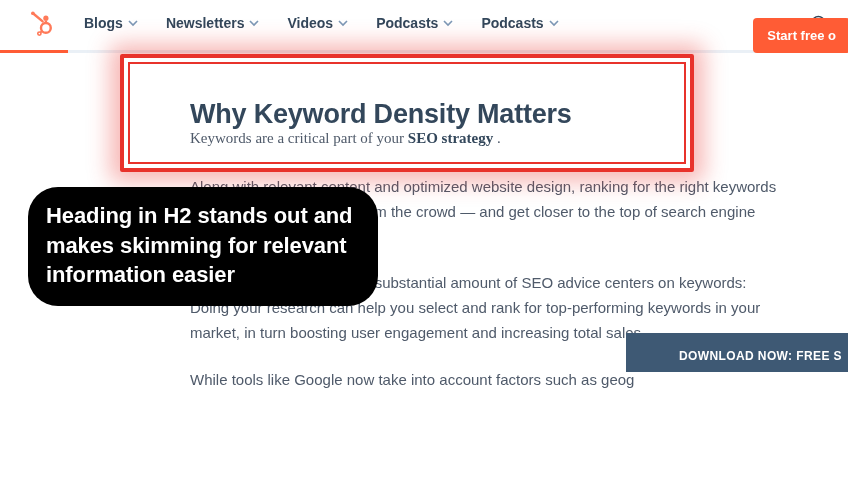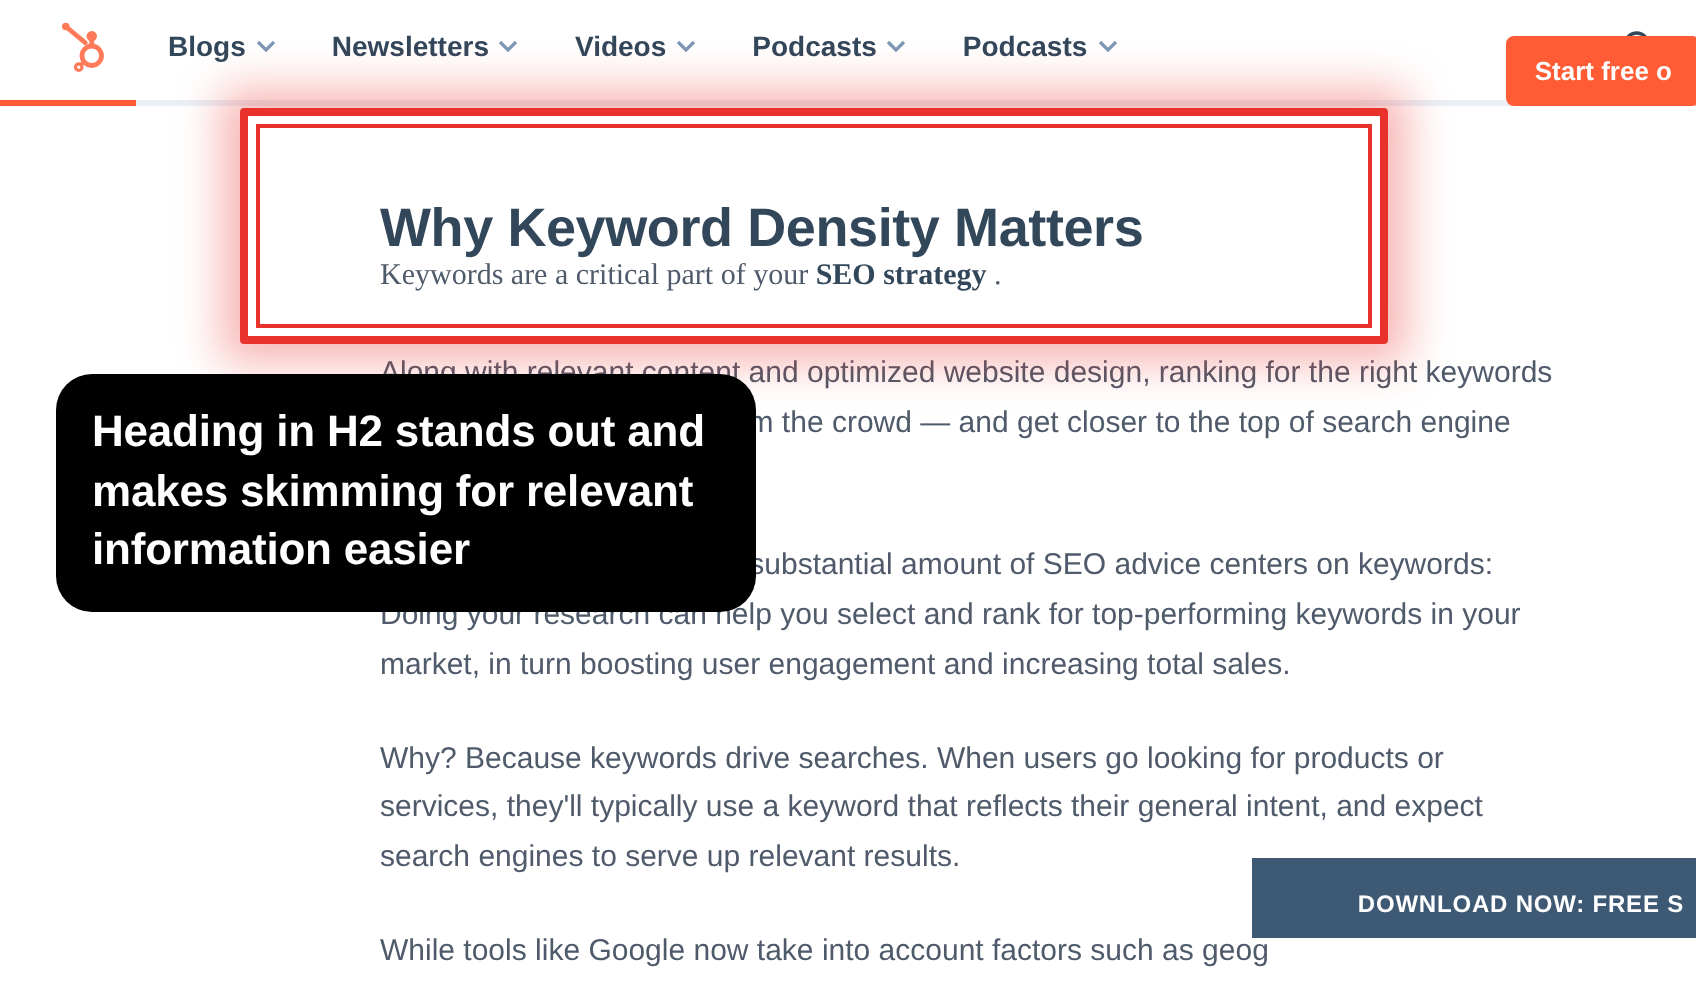--- a/index.html
+++ b/index.html
@@ -117,21 +117,21 @@
   .callout {
     position: absolute;
     left: 28px;
     top: 134px;
     background: #000;
     color: #fff;
     font-size: 22px;
     font-weight: 700;
     line-height: 1.35;
     padding: 14px 20px 16px 18px;
-    border-radius: 18px;
+    border-radius: 30px;
     width: 350px;
     letter-spacing: -0.1px;
   }
   .download-banner {
     position: absolute;
     right: 0;
     bottom: 20px;
     background: #3e5974;
     color: #fff;
     font-size: 12px;
@@ -219,21 +219,20 @@
 <div class="content">
   <div class="highlight-box"></div>
 
   <article class="article">
     <h2 class="h2">Why Keyword Density Matters</h2>
     <p class="lead">
       <span>Keywords are a critical part of your </span><strong>SEO strategy</strong><span> .</span>
     </p>
     <p class="para">Along with relevant content and optimized website design, ranking for the right keywords helps your site stand out from the crowd — and get closer to the top of search engine results pages (SERPs).</p>
     <p class="para">It's no surprise, then, that a substantial amount of SEO advice centers on keywords: Doing your research can help you select and rank for top-performing keywords in your market, in turn boosting user engagement and increasing total sales.</p>
-    <p class="para">Why? Because keywords drive searches. When users go looking for products or services, they'll typically use a keyword that reflects their general intent, and expect search engines to serve up relevant results.</p>
     <p class="para">While tools like Google now take into account factors such as geog</p>
   </article>
 
   <div class="callout">
     <span>Heading in H2 stands out and makes skimming for relevant information easier</span>
   </div>
 
   <div class="download-banner">
     <div>DOWNLOAD NOW: FREE S</div>
   </div>

